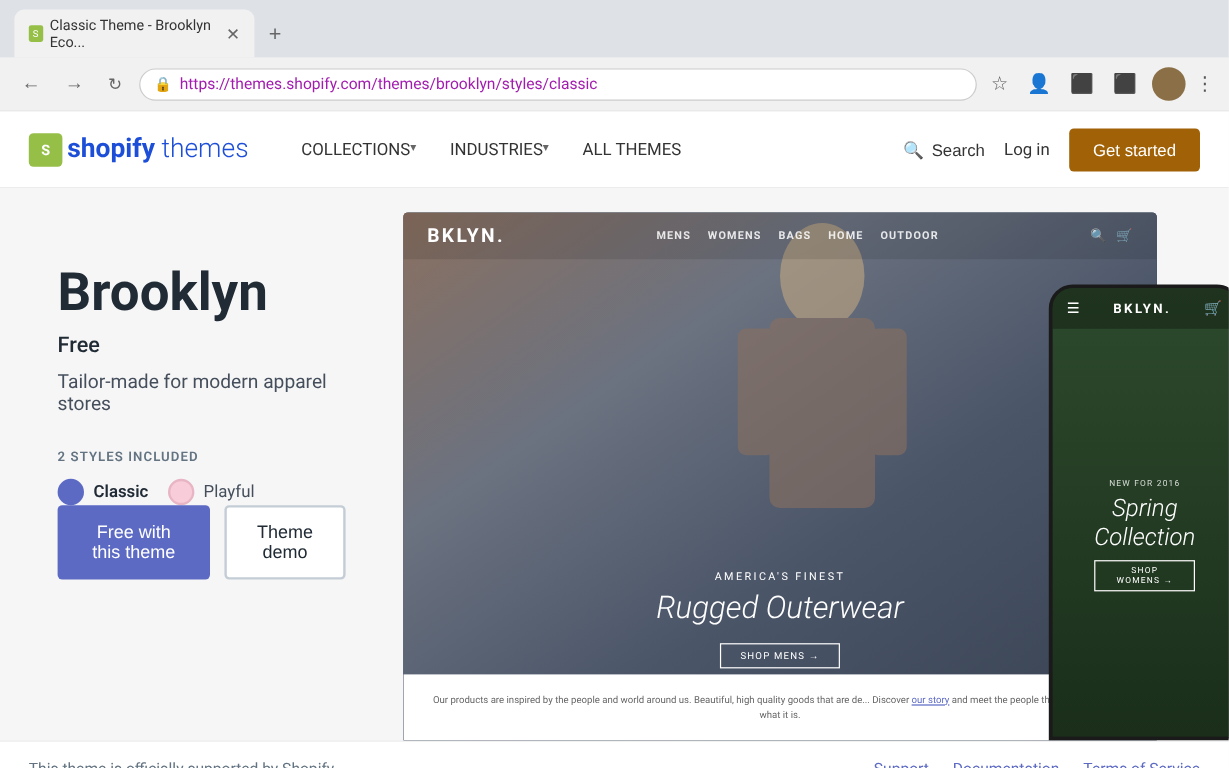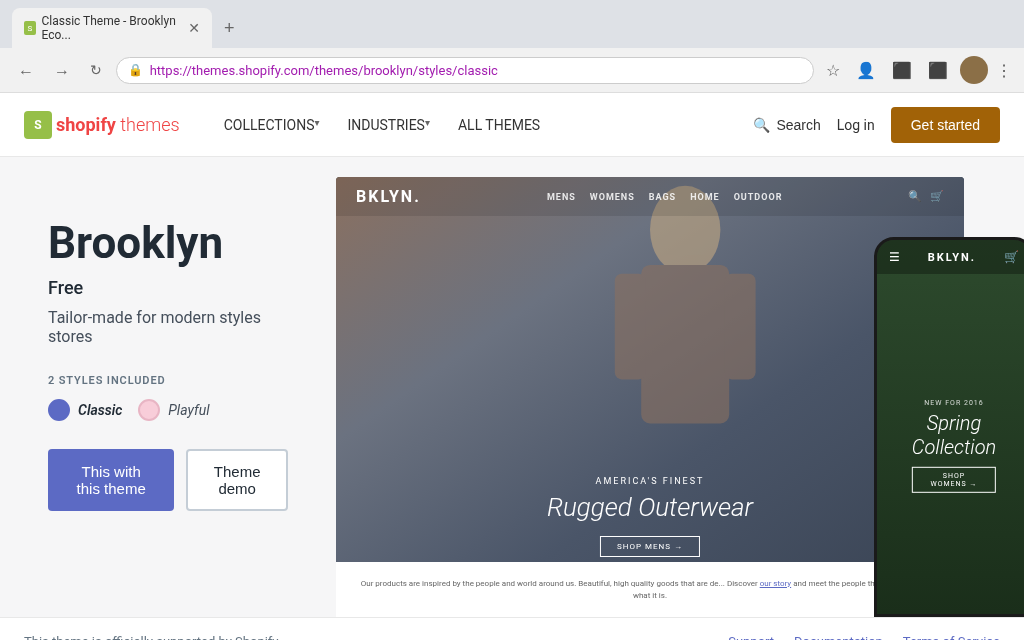--- a/index.html
+++ b/index.html
@@ -138,22 +138,22 @@
       background: #96bf48;
       border-radius: 4px;
       display: inline-flex;
       align-items: center;
       justify-content: center;
       color: white;
       font-size: 12px;
       font-weight: bold;
     }
     .logo-text {
-      font-size: 18px;
-      color: #ef4444;
+      font-size: 22px;
+      color: #1d4ed8;
       font-weight: 400;
     }
     .logo-text span { font-weight: 300; }
     .nav-links {
       display: flex;
       align-items: center;
       gap: 4px;
       flex: 1;
     }
     .nav-link {
@@ -236,22 +236,20 @@
       font-weight: 600;
       color: #637381;
       letter-spacing: 0.08em;
       text-transform: uppercase;
       margin-bottom: 12px;
     }
     .style-options {
       display: flex;
       align-items: center;
       gap: 16px;
-      margin-bottom: 28px;
-      font-style: italic;
     }
     .style-option {
       display: flex;
       align-items: center;
       gap: 8px;
       cursor: pointer;
       font-size: 14px;
       color: #454f5b;
     }
     .style-dot {
@@ -579,34 +577,34 @@
       <a class="login-btn">Log in</a>
       <button class="get-started-btn">Get started</button>
     </div>
   </nav>
 
   <div class="main-content">
 
     <div class="theme-info">
       <h1 class="theme-name">Brooklyn</h1>
       <p class="theme-price">Free</p>
-      <p class="theme-description">Tailor-made for modern styles stores</p>
+      <p class="theme-description">Tailor-made for modern apparel stores</p>
       <p class="styles-label">2 STYLES INCLUDED</p>
       <div class="style-options">
         <div class="style-option">
           <span class="style-dot classic"></span>
           <span class="style-name active">Classic</span>
         </div>
         <div class="style-option">
           <span class="style-dot playful"></span>
           <span class="style-name">Playful</span>
         </div>
       </div>
       <div class="action-buttons">
-        <button class="start-btn">This with this theme</button>
+        <button class="start-btn">Free with this theme</button>
         <button class="demo-btn">Theme demo</button>
       </div>
     </div>
 
     <div class="theme-preview">
 
       <div class="preview-desktop">
         <div class="preview-inner">
           <div class="preview-hero-bg"></div>
 

